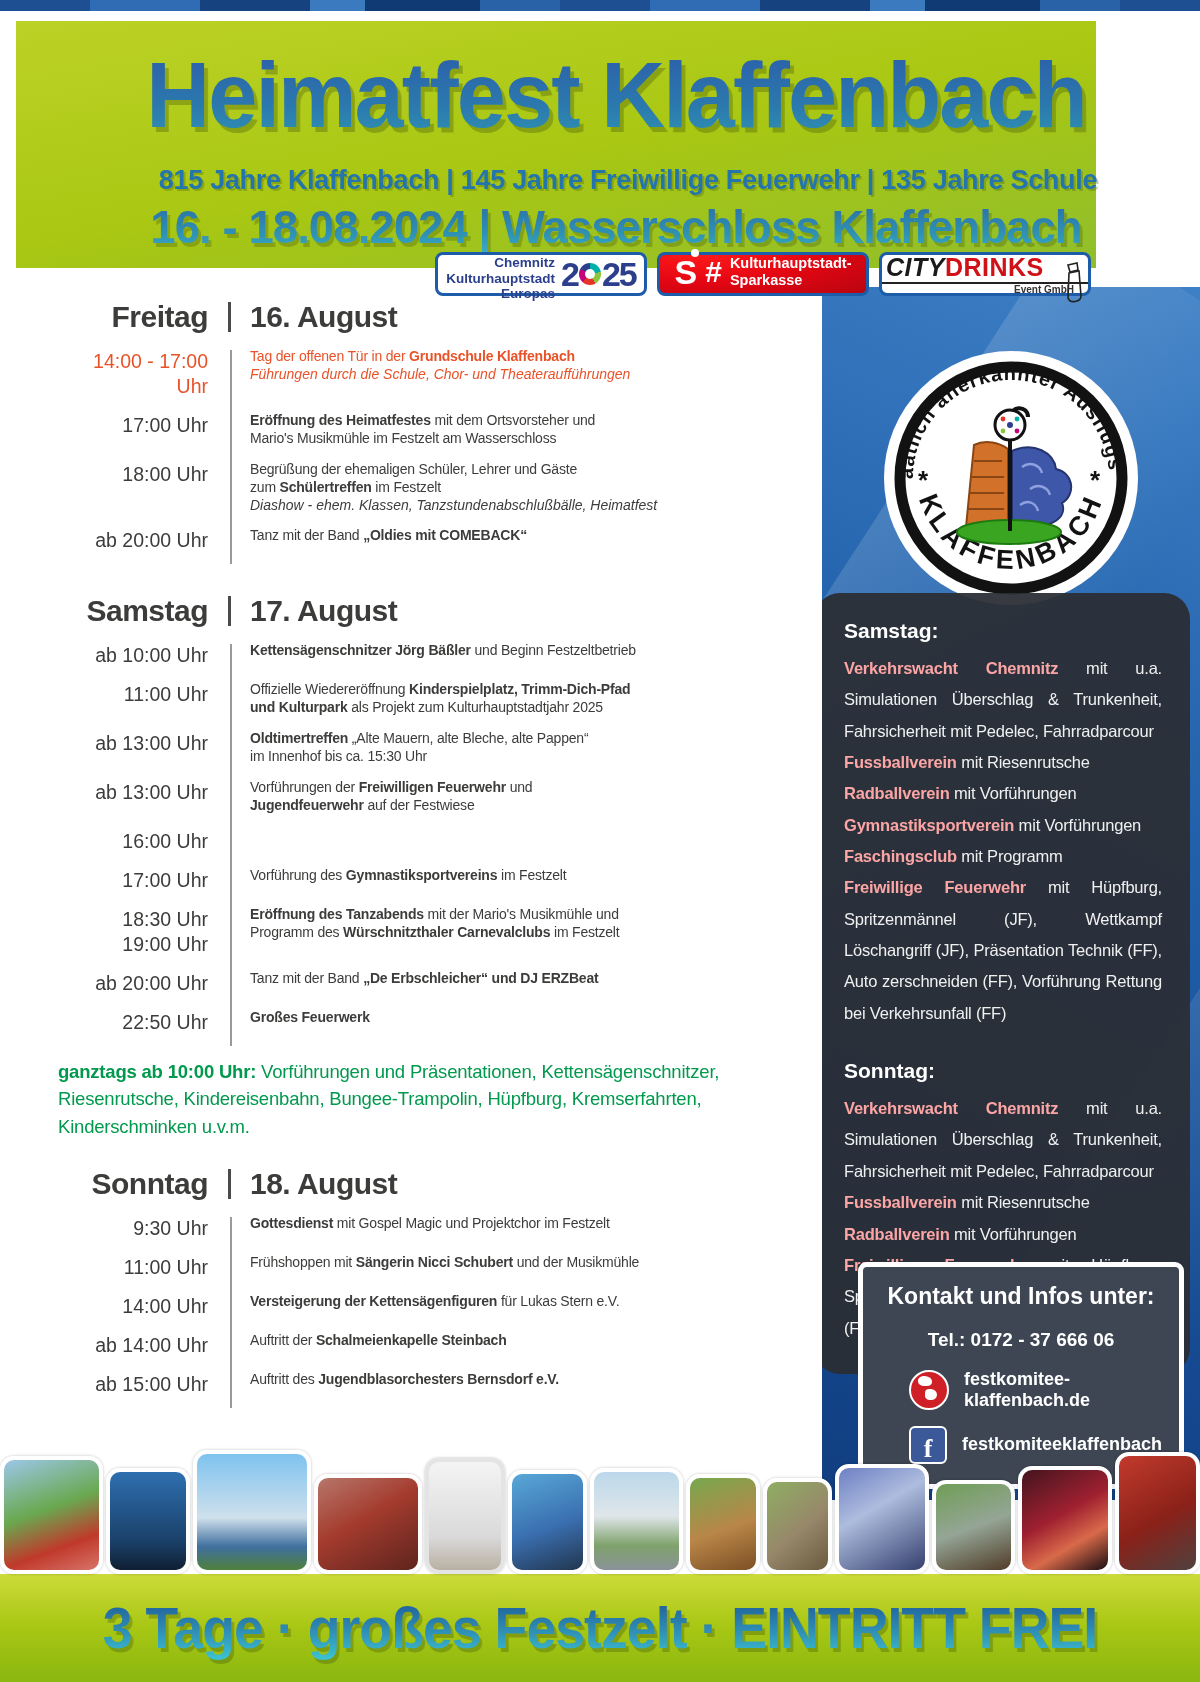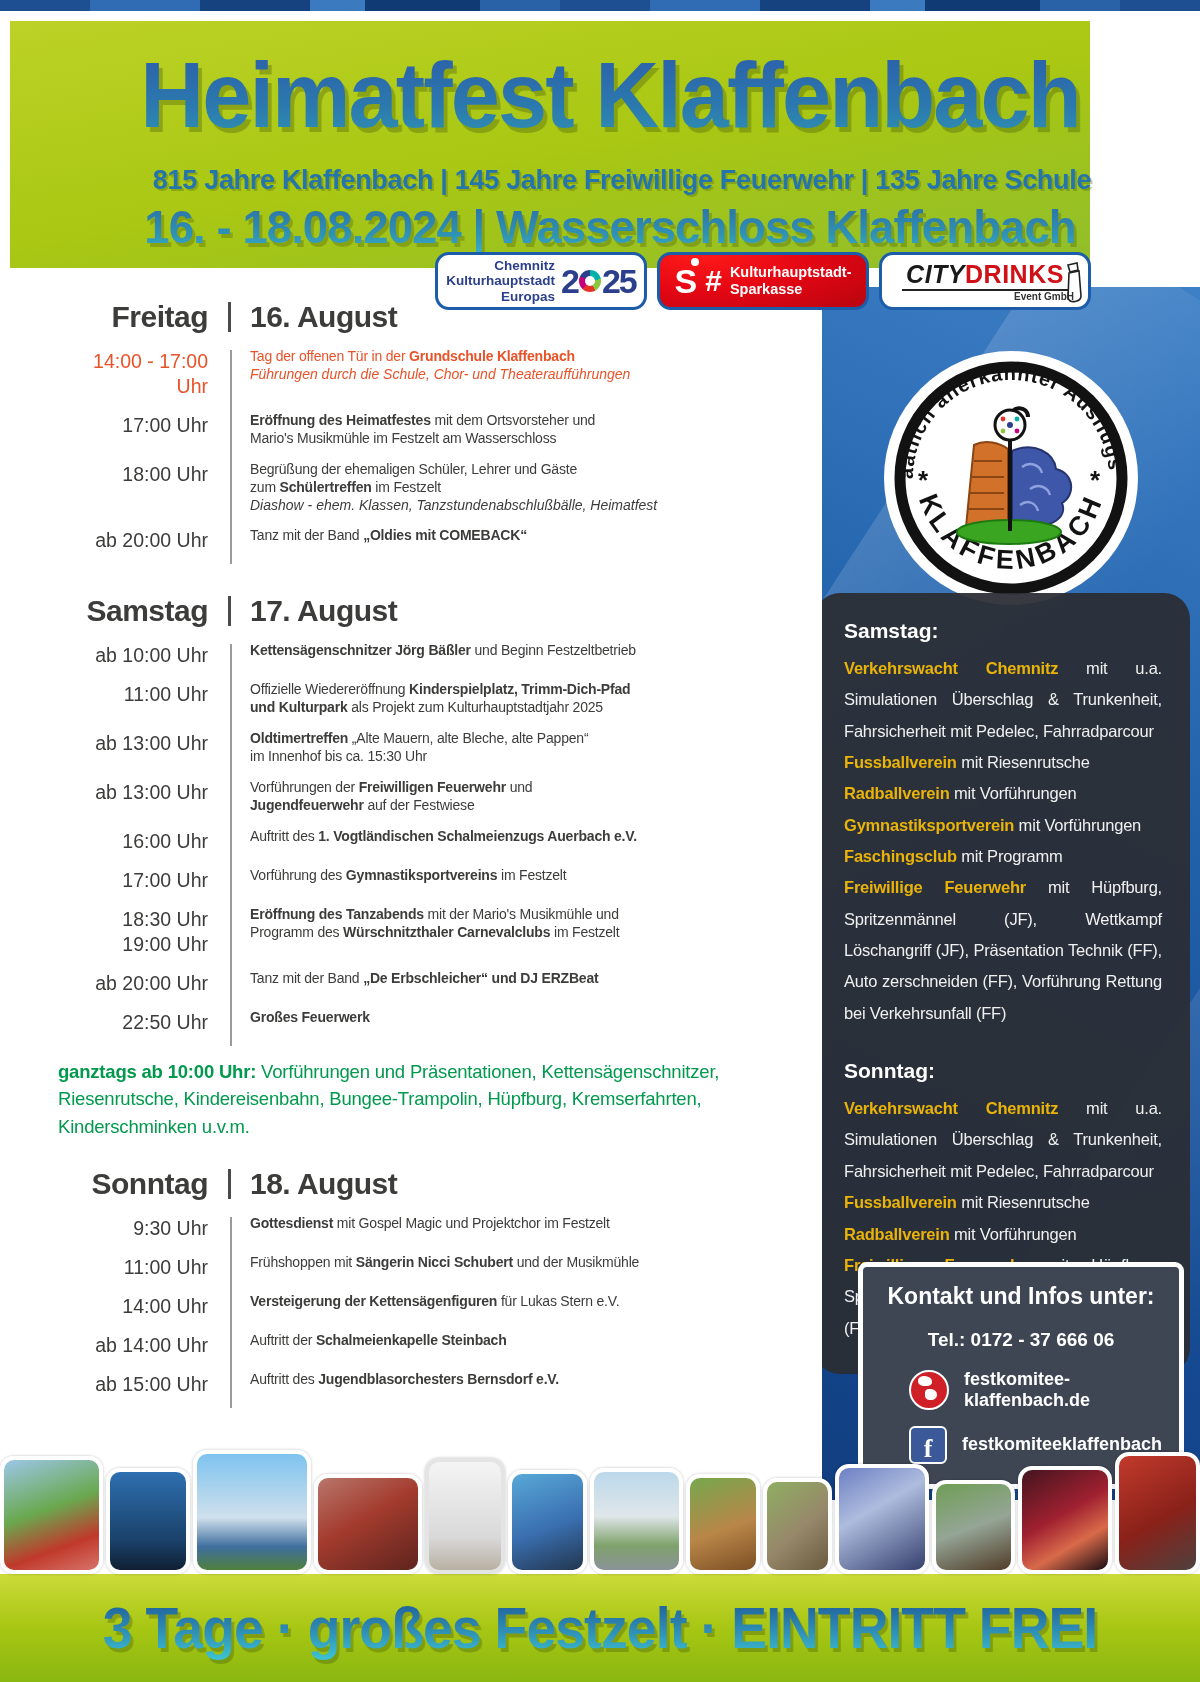--- a/index.html
+++ b/index.html
@@ -7,42 +7,42 @@
     position:relative;width:1200px;height:1682px;margin:0 auto;background:#fff;
     overflow:hidden;font-family:"Liberation Sans","DejaVu Sans",sans-serif;
   }
   
   .topbar{position:absolute;left:0;top:0;width:1200px;height:11px;
     background:repeating-linear-gradient(90deg,
       #1e4f93 0 90px,#2f6cb4 90px 200px,#16427f 200px 310px,
       #3c7ac0 310px 365px,#0f3a74 365px 480px,#2a62a8 480px 560px);}
   .white-strip{position:absolute;left:0;top:11px;width:1200px;height:10px;background:#fff;}
   
-  .header{position:absolute;left:10px;top:21px;width:1080px;height:247px;
+  .header{position:absolute;left:16px;top:21px;width:1080px;height:247px;
     background:linear-gradient(170deg,#bcd226 0%,#a9c713 52%,#90be2b 100%);}
   .title{
     margin:0;position:absolute;left:0;top:22px;width:1200px;text-align:center;
     font-size:92px;font-weight:700;letter-spacing:-2px;transform:scaleX(.96);
     background:linear-gradient(180deg,#2c5ea9 5%,#2b79ae 60%,#2f94b2 95%);
     -webkit-background-clip:text;background-clip:text;color:transparent;
     filter:drop-shadow(4px 5px 0 rgba(70,90,10,.35));white-space:nowrap;}
   .subtitle{
     margin:12px;position:absolute;left:0;top:132px;width:1200px;text-align:center;
     font-size:27px;font-weight:700;color:#2575ad;letter-spacing:-0.3px;
     filter:drop-shadow(2px 2px 0 rgba(70,90,10,.3));white-space:nowrap;}
   .dateline{
     margin:0;position:absolute;left:0;top:178px;width:1200px;text-align:center;
     font-size:47px;font-weight:700;letter-spacing:-1px;transform:scaleX(.97);
     background:linear-gradient(180deg,#2b6ea6 5%,#2f93b4 65%,#3aabc4 95%);
     -webkit-background-clip:text;background-clip:text;color:transparent;
     filter:drop-shadow(3px 4px 0 rgba(70,90,10,.32));white-space:nowrap;}
   
   .logos{position:absolute;left:435px;top:252px;width:662px;height:60px;display:flex;gap:10px;z-index:30;}
-  .badge{height:58px;border:3px solid #1c5ca8;border-radius:14px;background:#fff;
-    display:flex;align-items:center;justify-content:center;box-sizing:border-box;}
+  .badge{height:44px;border:3px solid #1c5ca8;border-radius:8px;background:#fff;
+    display:flex;justify-content:center;box-sizing:border-box;}
   .badge.chemnitz{width:212px;gap:6px;}
   .chemnitz-txt{font-size:13.5px;font-weight:700;color:#2b3f8c;text-align:right;line-height:1.15;}
   .y2025{display:flex;align-items:center;font-size:34px;font-weight:800;color:#2b3f8c;letter-spacing:-2px;}
   .y2025 .ring{width:22px;height:22px;border-radius:50%;margin:0 1px;
     background:conic-gradient(#00b1aa 0 22%,#8cc63f 22% 42%,#e6332a 42% 62%,#c4007a 62% 82%,#2b3f8c 82% 100%);position:relative;}
   .y2025 .ring::after{content:"";position:absolute;left:6px;top:6px;width:10px;height:10px;border-radius:50%;background:#fff;}
   .badge.sparkasse{width:212px;background:radial-gradient(120% 160% at 20% 0%,#ff1a1a 0%,#e30613 45%,#b1050f 100%);gap:8px;}
   .spk-s{position:relative;font-size:34px;font-weight:800;color:#fff;line-height:1;}
   .spk-s::after{content:"";position:absolute;right:-2px;top:-6px;width:8px;height:8px;border-radius:50%;background:#fff;}
   .spk-hash{font-size:30px;font-weight:700;color:#fff;}
@@ -77,21 +77,21 @@
     background:linear-gradient(90deg,rgba(255,255,255,.14),rgba(255,255,255,0));}
   .streak2{width:200px;height:900px;right:-140px;bottom:-60px;transform:rotate(33deg);
     background:linear-gradient(90deg,rgba(255,255,255,.10),rgba(255,255,255,0));}
   .badge-circle{position:absolute;left:50%;top:62px;transform:translateX(-50%);z-index:3;}
   
   .program-panel{position:absolute;left:-8px;top:306px;width:376px;box-sizing:border-box;
     background:rgba(42,46,52,.94);border-radius:26px;padding:26px 28px 30px 30px;z-index:4;}
   .prog-day{font-size:21px;font-weight:700;color:#fff;margin:0 0 10px 0;}
   .prog-block + .prog-block{margin-top:30px;}
   .prog-item{font-size:16.5px;color:#f0f0f0;line-height:1.9;text-align:justify;margin:0;letter-spacing:-0.2px;}
-  .prog-item b{color:#eab308;}
+  .prog-item b{color:#fca5a5;}
   
   .contact-panel{position:absolute;left:36px;top:975px;width:326px;box-sizing:border-box;
     background:#3e4654;border:5px solid #fff;border-radius:9px;padding:16px 18px 20px;z-index:4;}
   .contact-title{font-size:23px;font-weight:700;color:#fff;text-align:center;margin:0 0 16px;}
   .contact-tel,.contact-email{font-size:19px;font-weight:700;color:#fff;text-align:center;margin:0;line-height:1.45;}
   .contact-row{display:flex;align-items:center;gap:15px;margin:15px 0 0 28px;}
   .contact-label{font-size:18px;font-weight:700;color:#fff;}
   .globe-icon{width:36px;height:36px;border-radius:50%;background:#cf2027;border:2px solid #fff;position:relative;overflow:hidden;flex:0 0 auto;}
   .globe-icon::before{content:"";position:absolute;left:7px;top:4px;width:14px;height:10px;background:#fff;border-radius:50% 60% 40% 50%;}
   .globe-icon::after{content:"";position:absolute;left:14px;top:17px;width:12px;height:11px;background:#fff;border-radius:40% 60% 55% 45%;}
@@ -284,21 +284,20 @@
           <div class="row">
             <div class="time">ab 13:00 Uhr</div>
             <div class="desc"><b>Oldtimertreffen</b> „Alte Mauern, alte Bleche, alte Pappen“<br>im Innenhof bis ca. 15:30 Uhr</div>
           </div>
           <div class="row">
             <div class="time">ab 13:00 Uhr</div>
             <div class="desc">Vorführungen der <b>Freiwilligen Feuerwehr</b> und<br><b>Jugendfeuerwehr</b> auf der Festwiese</div>
           </div>
           <div class="row">
             <div class="time">16:00 Uhr</div>
-            <div class="desc">Auftritt des <b>1. Vogtländischen Schalmeienzugs Auerbach e.V.</b></div>
           </div>
           <div class="row">
             <div class="time">17:00 Uhr</div>
             <div class="desc">Vorführung des <b>Gymnastiksportvereins</b> im Festzelt</div>
           </div>
           <div class="row">
             <div class="time">18:30 Uhr
 19:00 Uhr</div>
             <div class="desc"><b>Eröffnung des Tanzabends</b> mit der Mario's Musikmühle und<br>Programm des <b>Würschnitzthaler Carnevalclubs</b> im Festzelt</div>
           </div>

